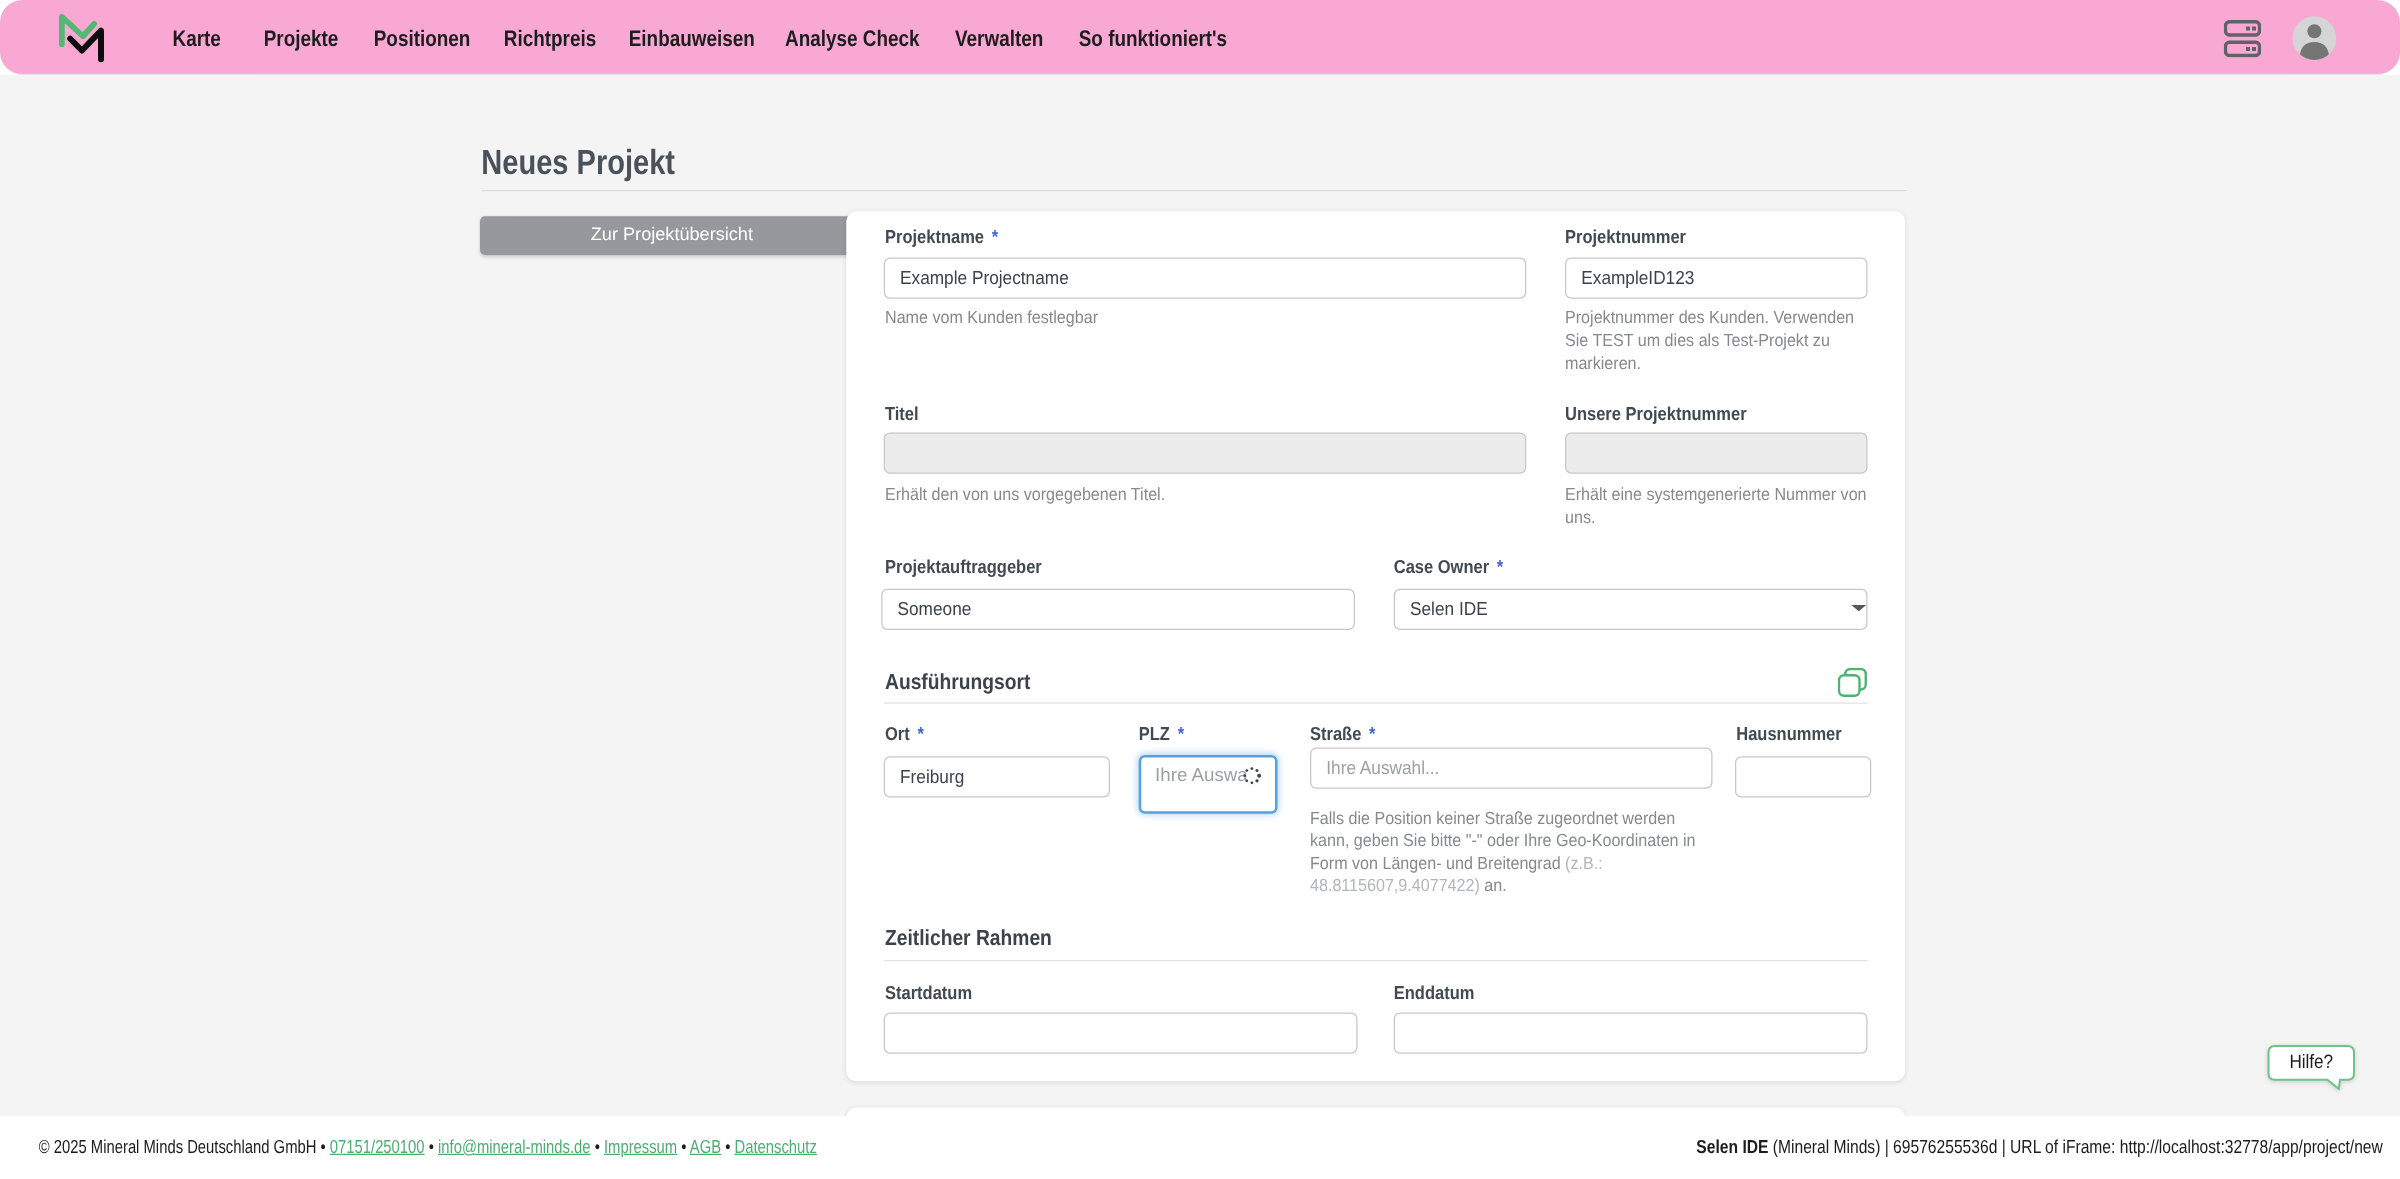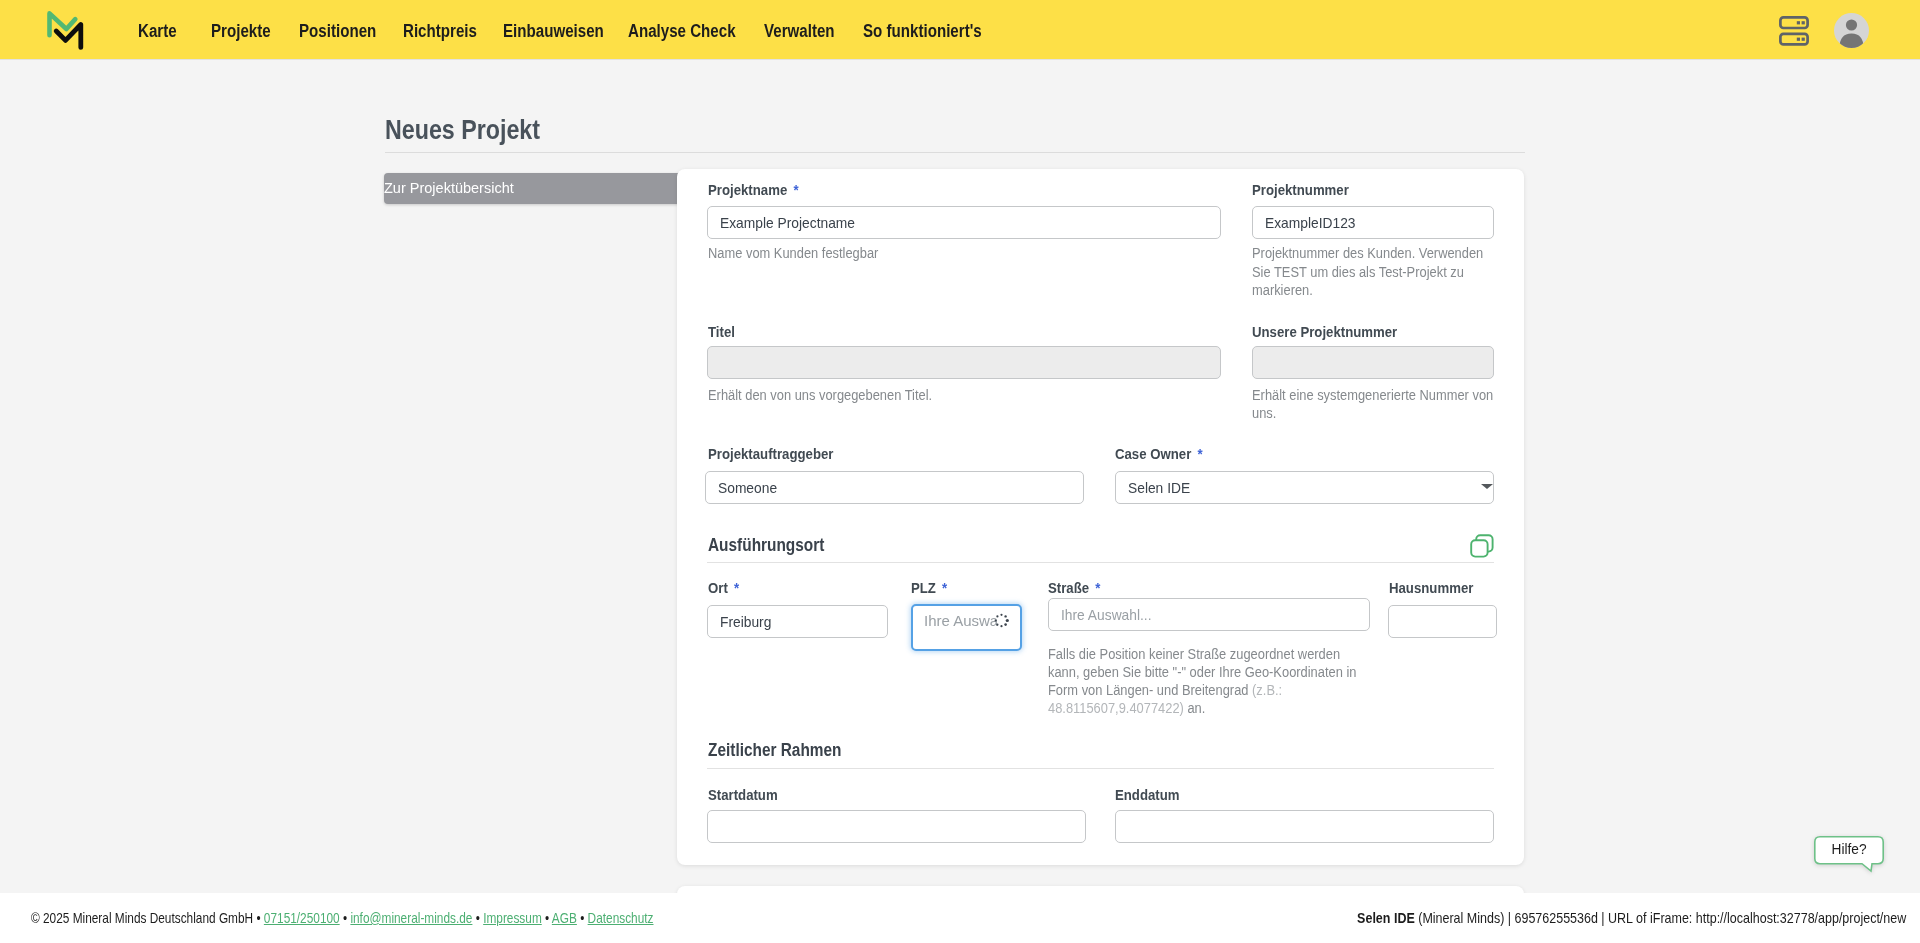--- a/index.html
+++ b/index.html
@@ -1,26 +1,26 @@
 <!DOCTYPE html>
 <html><head>
 <meta charset="utf-8">
 <style>
   * { margin:0; padding:0; box-sizing:border-box; }
   html,body { width:1920px; height:943px; overflow:hidden; }
   body { font-family:"Liberation Sans", sans-serif; position:relative; background:#fff; }
   .abs { position:absolute; }
   
-  #header { position:absolute; left:0; top:0; width:1920px; height:60px; background:#fde047; border-bottom:1px solid #e2e2e2; z-index:5; }
+  #header { position:absolute; left:0; top:0; width:1920px; height:60px; background:#f9a8d4; border-bottom:1px solid #e2e2e2; z-index:5;border-radius:18px; }
   .nav { position:absolute; top:21.6px; font-size:18px; font-weight:bold; color:#1d1d1d; line-height:18px; white-space:nowrap; transform:scaleX(0.84); transform-origin:0 50%; }
   
   #main { position:absolute; left:0; top:60px; width:1920px; height:833px; background:#f4f4f4; }
   h1 { position:absolute; left:385px; top:115px; font-size:28px; font-weight:bold; color:#49525b; line-height:30px; transform:scaleX(0.83); transform-origin:0 50%; white-space:nowrap; }
   #hr1 { position:absolute; left:385px; top:152px; width:1140px; height:1px; background:#dcdcdc; }
-  #btn { position:absolute; left:384px; top:173px; width:307px; height:31px; background:#97989d; border-radius:4px; color:#fff; font-size:14.5px; line-height:31px; box-shadow:0 1px 3px rgba(0,0,0,0.18); }
+  #btn { position:absolute; left:384px; top:173px; width:307px; height:31px; background:#97989d; border-radius:4px; color:#fff; font-size:14.5px; text-align:center; line-height:31px; box-shadow:0 1px 3px rgba(0,0,0,0.18); }
   
   #card { position:absolute; left:677px; top:169px; width:847px; height:696px; background:#fff; border-radius:8px; box-shadow:0 1px 4px rgba(0,0,0,0.10); }
   #card2 { position:absolute; left:677px; top:886px; width:847px; height:40px; background:#fff; border-radius:8px; box-shadow:0 1px 4px rgba(0,0,0,0.10); }
   .lbl { position:absolute; font-size:15px; font-weight:bold; color:#414a52; line-height:16px; white-space:nowrap; transform:scaleX(0.88); transform-origin:0 50%; }
   .req { color:#3f64d7; font-weight:bold; margin-left:7px; }
   .inp { position:absolute; height:33px; background:#fff; border:1px solid #c5c7c9; border-radius:5px; font-size:15px; color:#3a424b; line-height:31px; padding-left:12px; white-space:nowrap; overflow:hidden; }
   .inp .t { display:inline-block; transform:scaleX(0.92); transform-origin:0 50%; }
   .inp.dis { background:#ececec; }
   .ph { color:#9aa0a5; }
   .help { position:absolute; font-size:14px; color:#85898d; line-height:18.2px; transform:scaleX(0.92); transform-origin:0 0; white-space:nowrap; }

